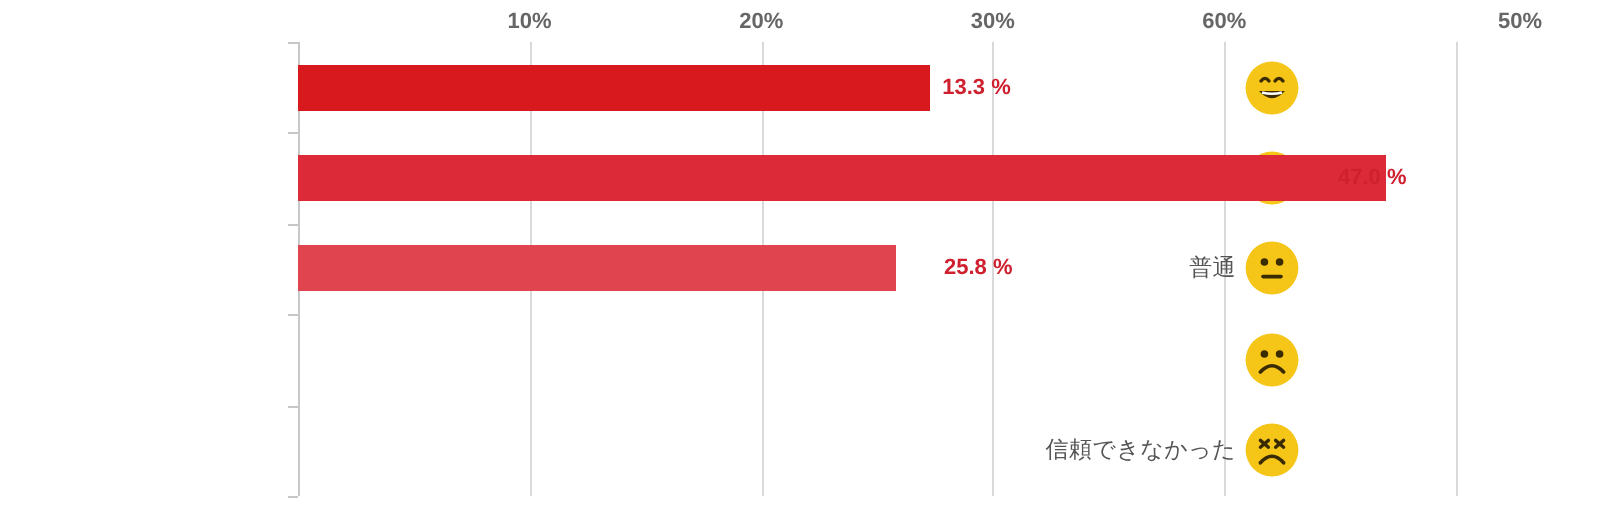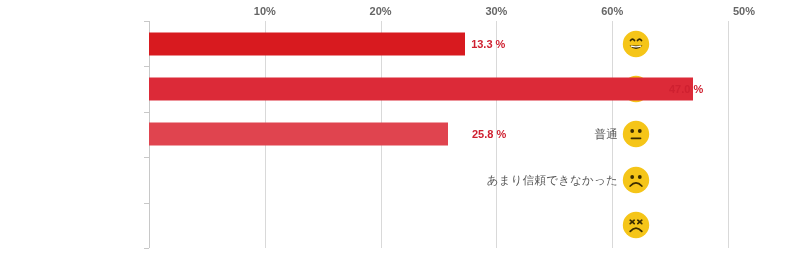--- a/index.html
+++ b/index.html
@@ -90,21 +90,21 @@
       <div class="gridline" style="left: 380.6px; background: rgb(217, 217, 217);"></div>
       <div class="gridline" style="left: 496.4px; background: rgb(217, 217, 217);"></div>
       <div class="gridline" style="left: 612.2px; background: rgb(217, 217, 217);"></div>
       <div class="gridline" style="left: 728px; background: rgb(217, 217, 217);"></div>
     </div>
   <div id="tick-labels">
       <div class="tick-label" style="left: 264.8px; color: rgb(102, 102, 102);">10%</div>
       <div class="tick-label" style="left: 380.6px; color: rgb(102, 102, 102); text-align: center;">20%</div>
       <div class="tick-label" style="left: 496.4px; color: rgb(102, 102, 102);">30%</div>
       <div class="tick-label" style="left: 612.2px; color: rgb(102, 102, 102);">60%</div>
-      <div class="tick-label" style="left: 728px; color: rgb(102, 102, 102); padding-left: 32px;">50%</div>
+      <div class="tick-label" style="left: 744px; color: rgb(102, 102, 102); padding-left: 32px;">50%</div>
     </div>
 
   <div class="axis-line"></div>
   <div id="axis-ticks">
       <div class="axis-tick" style="top: 21px; background: rgb(200, 200, 200);"></div>
       <div class="axis-tick" style="top: 66.4px; background: rgb(200, 200, 200);"></div>
       <div class="axis-tick" style="top: 111.8px; background: rgb(200, 200, 200);"></div>
       <div class="axis-tick" style="top: 157.2px; background: rgb(200, 200, 200);"></div>
       <div class="axis-tick" style="top: 202.6px; background: rgb(200, 200, 200);"></div>
       <div class="axis-tick" style="top: 248px; background: rgb(200, 200, 200);"></div>
@@ -144,31 +144,31 @@
             <circle cx="14" cy="14" r="13.2" fill="#f5c518"></circle>
             <circle cx="10.2" cy="11" r="1.9" fill="#3a2c00"></circle>
             <circle cx="17.8" cy="11" r="1.9" fill="#3a2c00"></circle>
             <rect x="8.6" y="17.4" width="10.8" height="1.8" rx="0.9" fill="#3a2c00"></rect>
           </svg>
         </div>
         <div class="bar" style="width: 298.764px; background: rgb(224, 68, 79);"></div>
         <div class="bar-value" style="left: 472px; color: rgb(207, 32, 48);">25.8 %</div>
       </div>
       <div class="row" style="top: 157.2px;">
-        <div class="cat-label" style="color: rgb(85, 85, 85);">あまり信頼できなかった</div>
         <div class="emoji">
           <svg viewBox="0 0 28 28" xmlns="http://www.w3.org/2000/svg">
             <circle cx="14" cy="14" r="13.2" fill="#f5c518"></circle>
             <circle cx="10.2" cy="11" r="1.9" fill="#3a2c00"></circle>
             <circle cx="17.8" cy="11" r="1.9" fill="#3a2c00"></circle>
             <path d="M8.2 20 q5.8 -6.2 11.6 0" stroke="#3a2c00" stroke-width="1.8" fill="none" stroke-linecap="round"></path>
           </svg>
         </div>
       </div>
       <div class="row" style="top: 202.6px;">
+        <div class="cat-label" style="color: rgb(85, 85, 85);">信頼できなかった</div>
         <div class="emoji">
           <svg viewBox="0 0 28 28" xmlns="http://www.w3.org/2000/svg">
             <circle cx="14" cy="14" r="13.2" fill="#f5c518"></circle>
             <path d="M8.2 9.2 L12.2 12.6 M12.2 9.2 L8.2 12.6" stroke="#3a2c00" stroke-width="1.7" stroke-linecap="round"></path>
             <path d="M15.8 9.2 L19.8 12.6 M19.8 9.2 L15.8 12.6" stroke="#3a2c00" stroke-width="1.7" stroke-linecap="round"></path>
             <path d="M8.2 20.4 q5.8 -6.6 11.6 0" stroke="#3a2c00" stroke-width="1.8" fill="none" stroke-linecap="round"></path>
           </svg>
         </div>
       </div>
     </div>

